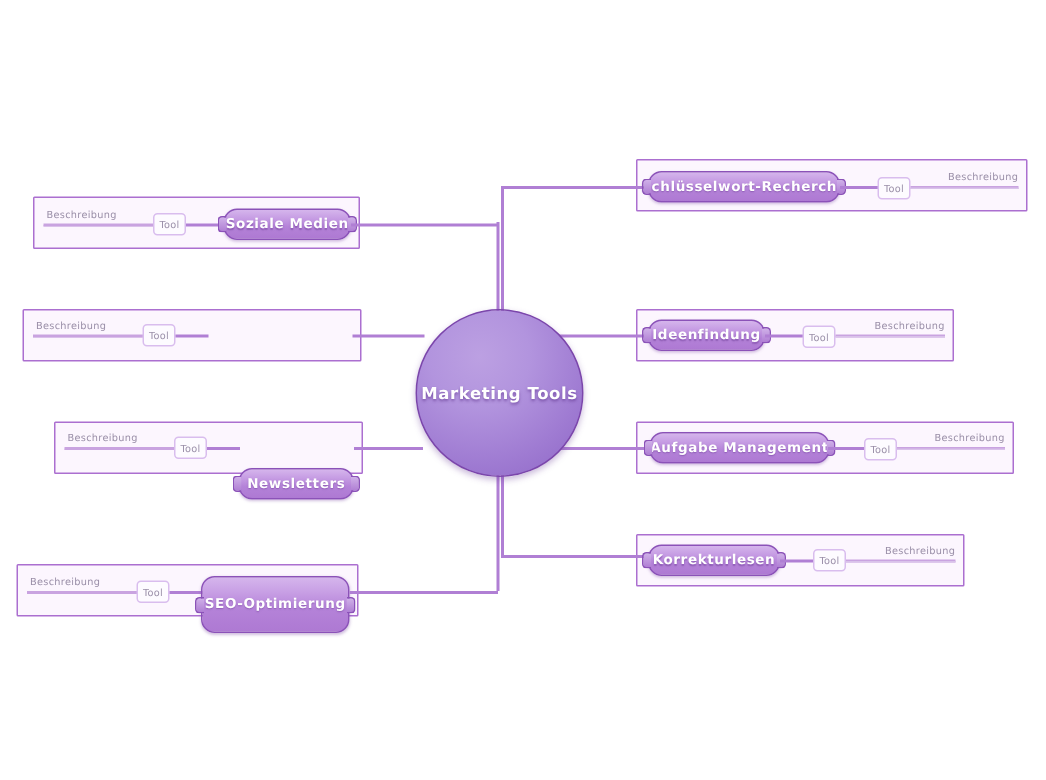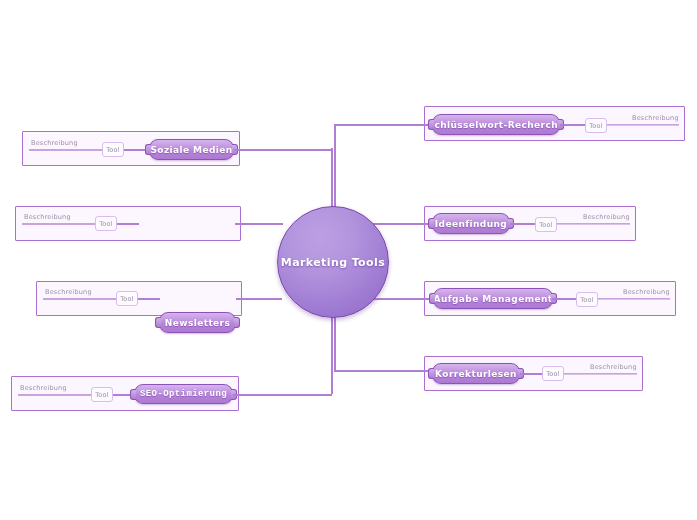--- a/index.html
+++ b/index.html
@@ -144,21 +144,21 @@
   <div class="line h" style="left:138px;top:298px;width:22px;"></div>
   <div class="pill" style="left:159px;top:288px;width:77px;height:21px;margin-top:24px;">Newsletters<span class="nub left"></span><span class="nub right"></span></div>
   <div class="line h" style="left:236px;top:298px;width:46px;"></div>
 
   <div class="branch" style="left:11px;top:376px;width:228px;height:35px;"></div>
   <div class="desc" style="left:20px;top:384px;">Beschreibung</div>
   <div class="descline" style="left:18px;top:395px;width:74px;"></div>
   <div class="line h soft" style="left:18px;top:394px;width:74px;"></div>
   <div class="tool" style="left:91px;top:387px;width:22px;height:15px;">Tool</div>
   <div class="line h" style="left:113px;top:394px;width:22px;"></div>
-  <div class="pill" style="left:134px;top:384px;width:99px;height:20px;font-family:Liberation Mono, monospace;">SEO-Optimierung<span class="nub left"></span><span class="nub right"></span></div>
+  <div class="pill" style="left:134px;top:384px;width:99px;height:38px;">SEO-Optimierung<span class="nub left"></span><span class="nub right"></span></div>
   <div class="line h" style="left:233px;top:394px;width:99px;"></div>
 
   <div class="branch" style="left:424px;top:106px;width:261px;height:35px;"></div>
   <div class="line h" style="left:334px;top:124px;width:98px;"></div>
   <div class="pill" style="left:432px;top:114px;width:128px;height:21px;">Schlüsselwort-Recherche<span class="nub left"></span><span class="nub right"></span></div>
   <div class="line h" style="left:560px;top:124px;width:26px;"></div>
   <div class="tool" style="left:585px;top:118px;width:22px;height:15px;">Tool</div>
   <div class="line h soft" style="left:607px;top:124px;width:72px;"></div>
   <div class="descline" style="left:607px;top:125px;width:72px;"></div>
   <div class="desc" style="left:632px;top:114px;">Beschreibung</div>

